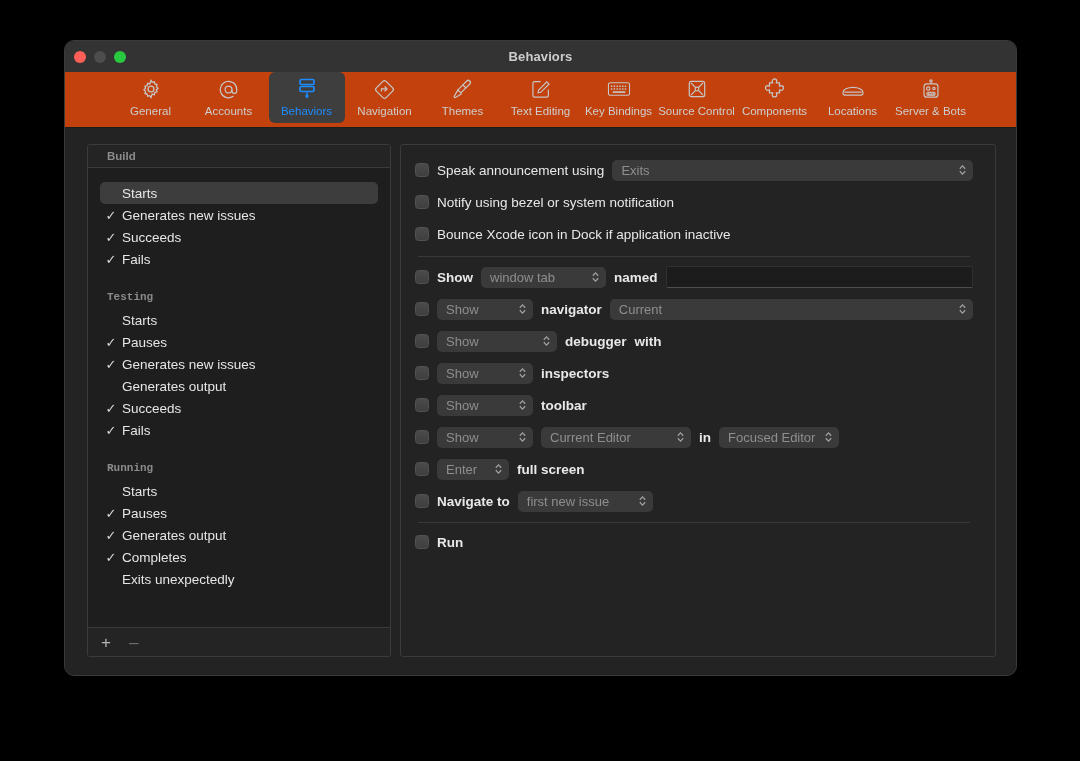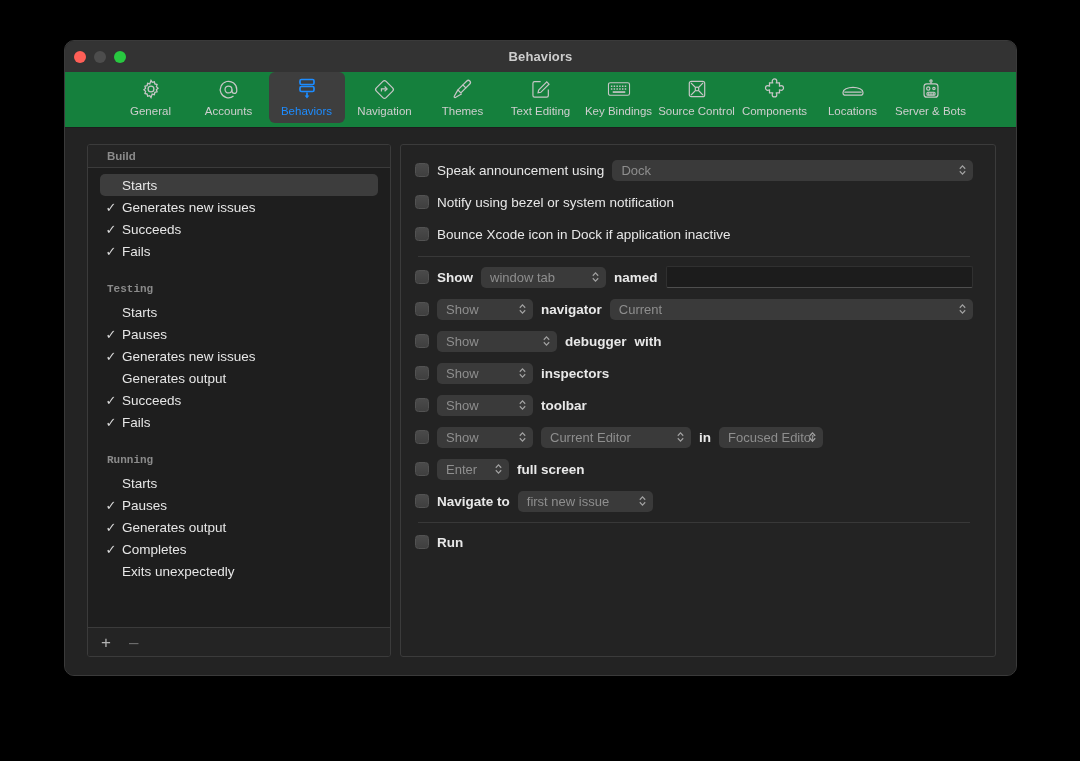--- a/index.html
+++ b/index.html
@@ -52,21 +52,21 @@
     text-align: center;
     line-height: 31px;
     font-size: 13px;
     font-weight: bold;
     color: #cdcdcd;
     letter-spacing: 0.1px;
   }
 
   
   .toolbar {
-    background: #15803d;
+    background: #c2410c;
     height: 56px;
     display: flex;
     align-items: flex-start;
     justify-content: center;
     gap: 2px;
     padding: 0 10px;
     border-bottom: 1px solid #1d1d1d;
     flex: 0 0 auto;
   }
   .tb-item {
@@ -106,20 +106,21 @@
 
   
   .sidebar {
     width: 304px;
     background: #1e1e1e;
     border: 1px solid #3b3b3b;
     border-radius: 3px;
     display: flex;
     flex-direction: column;
     overflow: hidden;
+    gap: 8px;
   }
   .sb-header {
     height: 23px;
     line-height: 22px;
     background: #242424;
     border-bottom: 1px solid #3b3b3b;
     padding-left: 19px;
     font-size: 11.5px;
     font-weight: bold;
     color: #8b8b8b;
@@ -239,21 +240,21 @@
     height: 13px;
     color: #a2a2a2;
   }
   .popup.w-alex { flex: 1 1 auto; }
   .popup.w-wintab { width: 125px; }
   .popup.w-show   { width: 96px; }
   .popup.w-showwide { width: 120px; }
   .popup.w-current { flex: 1 1 auto; }
   .popup.w-views  { flex: 1 1 auto; }
   .popup.w-cureditor { width: 150px; }
-  .popup.w-focused { width: 104px; }
+  .popup.w-focused { width: 120px; }
   .popup.w-enter  { width: 72px; }
   .popup.w-issue  { width: 135px; }
   .popup.w-script { flex: 1 1 auto; }
 
   
   .field {
     flex: 1 1 auto;
     height: 22px;
     background: #1c1c1c;
     border: 1px solid #303030;
@@ -495,21 +496,21 @@
         <span class="sb-btn minus">–</span>
       </div>
     </div>
 
     <div class="pane">
 
       <div class="row">
         <span class="cb"></span>
         <span class="lbl">Speak announcement using</span>
         <span class="popup w-alex">
-          <span>Dock</span>
+          <span>Exits</span>
           <svg class="chev" viewBox="0 0 10 14" fill="none" stroke="currentColor" stroke-width="1.3">
             <path d="M2 5.6L5 2.4l3 3.2M2 8.4l3 3.2 3-3.2"></path>
           </svg>
         </span>
       </div>
 
       <div class="spacer-sm"></div>
 
       <div class="row">
         <span class="cb"></span>

